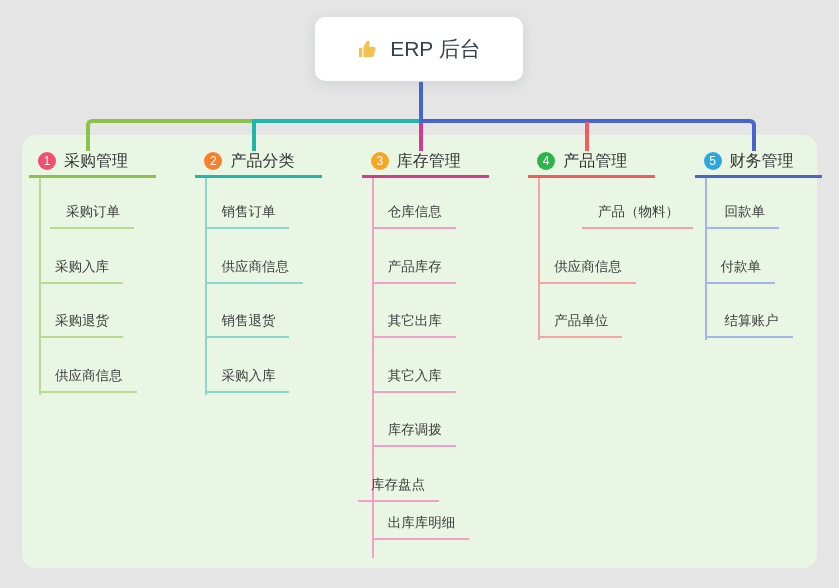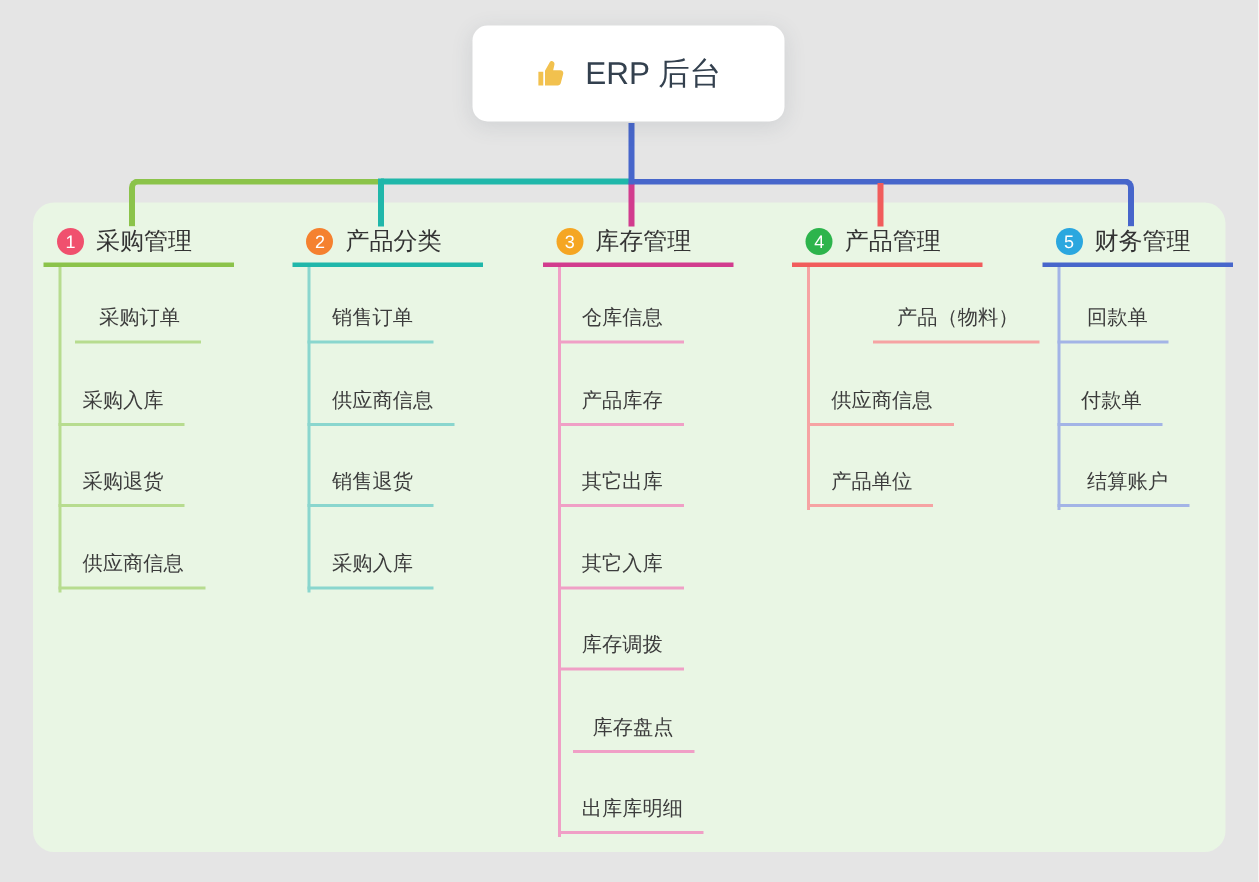--- a/index.html
+++ b/index.html
@@ -70,22 +70,22 @@
       <div class="branch-header" style="left: 361.8px; top: 148px; width: 118px; border-bottom: 3px solid rgb(210, 60, 142);">
         <span class="badge" style="background: rgb(245, 166, 35);">3</span>
         <span>库存管理</span>
       </div>
       <div class="vline" style="left: 371.8px; top: 178px; height: 380px; background: rgb(240, 159, 198);"></div>
       <div class="sub-node" style="left: 371.8px; top: 203px; border-bottom: 2px solid rgb(240, 159, 198); text-align: right;">仓库信息</div>
       <div class="sub-node" style="left: 371.8px; top: 257.5px; border-bottom: 2px solid rgb(240, 159, 198);">产品库存</div>
       <div class="sub-node" style="left: 371.8px; top: 312px; border-bottom: 2px solid rgb(240, 159, 198);">其它出库</div>
       <div class="sub-node" style="left: 371.8px; top: 366.5px; border-bottom: 2px solid rgb(240, 159, 198);">其它入库</div>
       <div class="sub-node" style="left: 371.8px; top: 421px; border-bottom: 2px solid rgb(240, 159, 198);">库存调拨</div>
-      <div class="sub-node" style="left: 382px; top: 475.5px; border-bottom: 2px solid rgb(240, 159, 198); padding-left: 13px;">库存盘点</div>
-      <div class="sub-node" style="left: 371.8px; top: 530px; border-bottom: 2px solid rgb(240, 159, 198);">出库库明细</div>
+      <div class="sub-node" style="left: 358px; top: 475.5px; border-bottom: 2px solid rgb(240, 159, 198); padding-left: 13px;">库存盘点</div>
+      <div class="sub-node" style="left: 371.8px; top: 514px; border-bottom: 2px solid rgb(240, 159, 198);">出库库明细</div>
       <div class="branch-header" style="left: 528.2px; top: 148px; width: 118px; border-bottom: 3px solid rgb(241, 92, 92);">
         <span class="badge" style="background: rgb(45, 180, 76);">4</span>
         <span>产品管理</span>
       </div>
       <div class="vline" style="left: 538.2px; top: 178px; height: 162px; background: rgb(246, 163, 163);"></div>
       <div class="sub-node" style="left: 546px; top: 203px; border-bottom: 2px solid rgb(246, 163, 163); margin-left: 36px;">产品（物料）</div>
       <div class="sub-node" style="left: 538.2px; top: 257.5px; border-bottom: 2px solid rgb(246, 163, 163);">供应商信息</div>
       <div class="sub-node" style="left: 538.2px; top: 312px; border-bottom: 2px solid rgb(246, 163, 163);">产品单位</div>
       <div class="branch-header" style="left: 694.6px; top: 148px; width: 118px; border-bottom: 3px solid rgb(71, 102, 203);">
         <span class="badge" style="background: rgb(43, 167, 223);">5</span>

